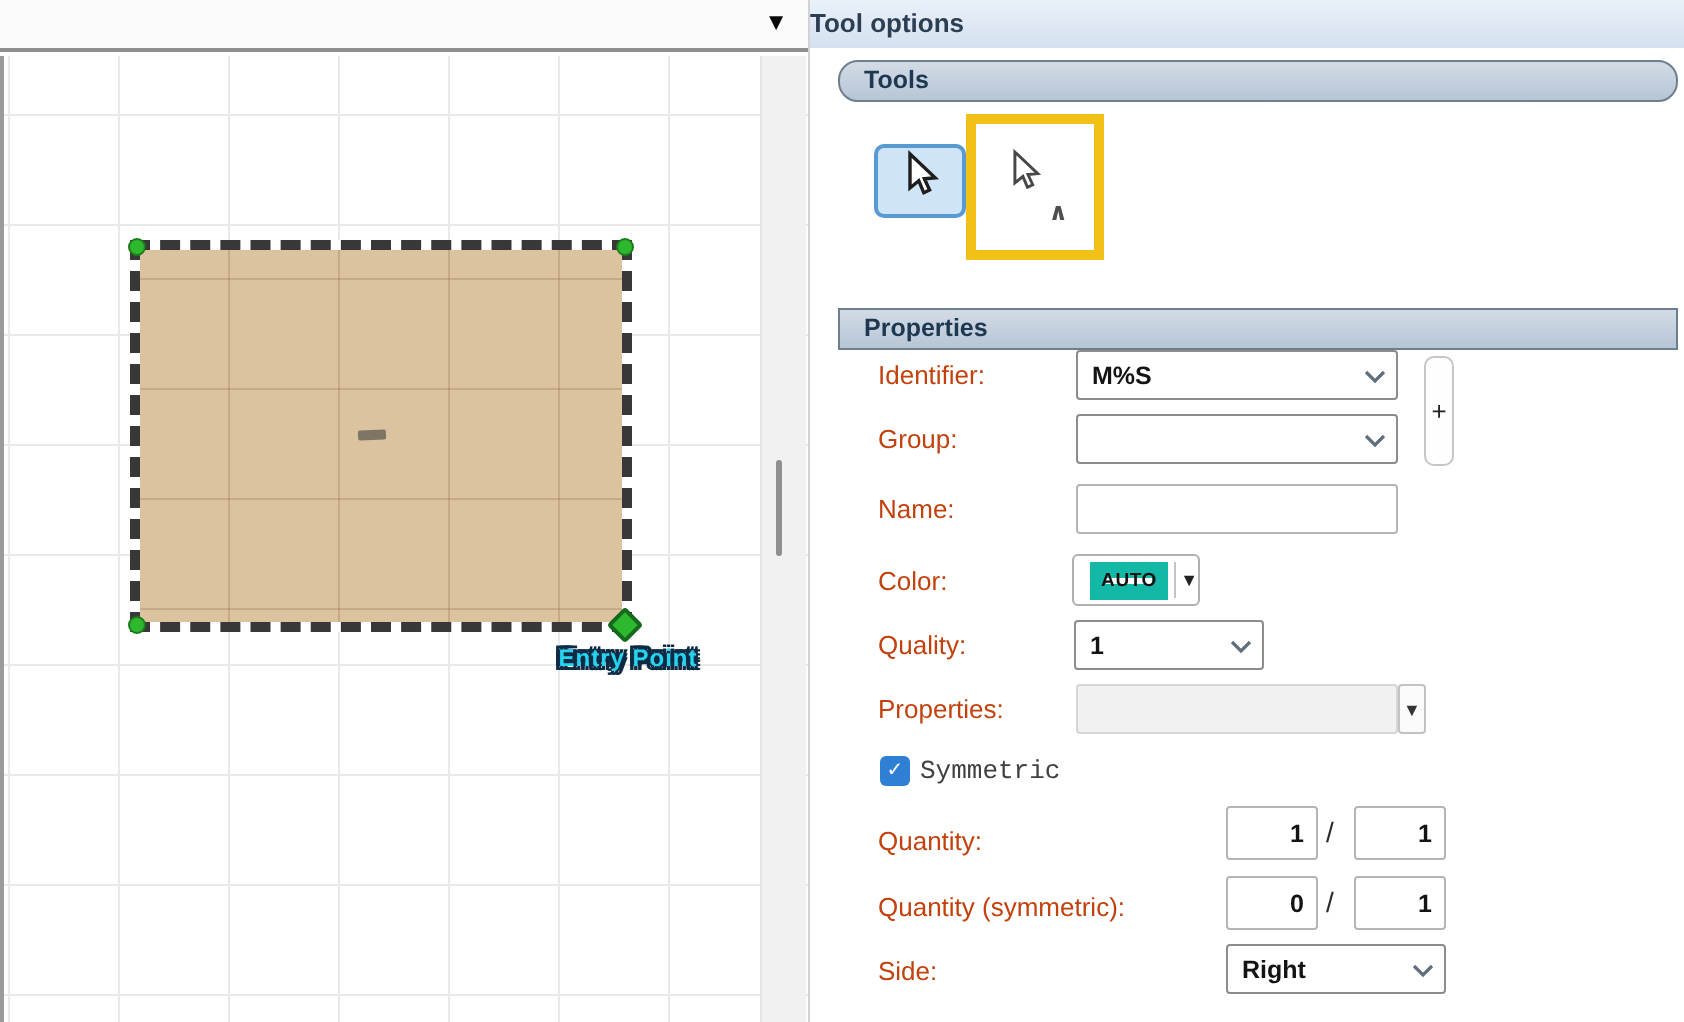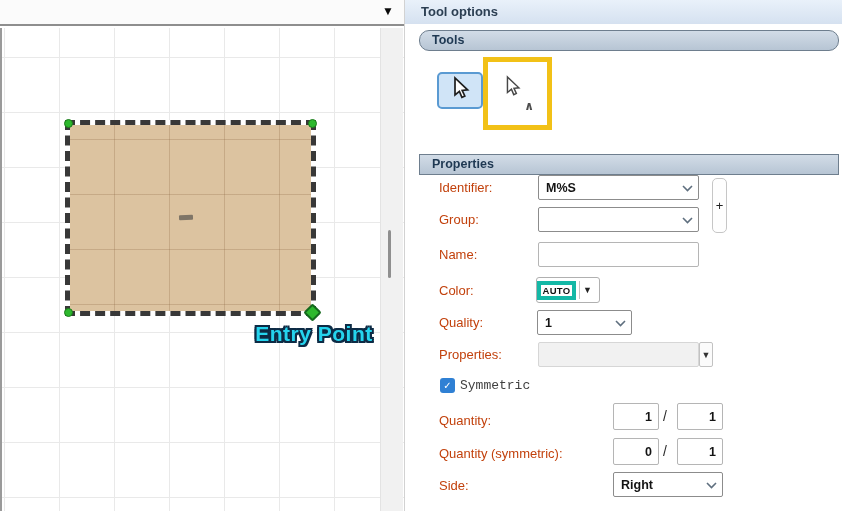--- a/index.html
+++ b/index.html
@@ -59,37 +59,37 @@
   }
   .handle.tl { left: 62px; top: 91px; }
   .handle.tr { left: 306px; top: 91px; }
   .handle.bl { left: 62px; top: 280px; }
   .handle.br {
     left: 304px; top: 278px; width: 13px; height: 13px; border-radius: 2px;
     transform: rotate(45deg); border: 2px solid #14691d;
   }
   .entry-point-label {
     position: absolute; left: 246px; top: 294px; width: 132px;
-    text-align: center; font-size: 21px; font-weight: bold; letter-spacing: .5px;
+    text-align: center; font-size: 12px; font-weight: bold; letter-spacing: .5px;
     color: var(--entry-point-text, #25d4ee);
     text-shadow:
       -2px -2px 0 #0d2b45, 2px -2px 0 #0d2b45, -2px 2px 0 #0d2b45, 2px 2px 0 #0d2b45,
       -2px 0 0 #0d2b45, 2px 0 0 #0d2b45, 0 -2px 0 #0d2b45, 0 2px 0 #0d2b45;
   }
 
   
   #panel {
     position: absolute; left: 404px; top: 0; width: 438px; height: 511px;
     background: #ffffff; border-left: 1px solid #d2d2d2;
   }
   .panel-title {
     position: absolute; left: 0; top: 0; width: 438px; height: 24px;
     background: linear-gradient(#e9f1fa, #d5e1f0);
     font-size: 13px; font-weight: bold; color: #2b3e52;
-    line-height: 24px; padding-left: 16px;
+    line-height: 24px; 
   }
   .section-bar {
     position: absolute; left: 14px; width: 420px; height: 21px;
     background: linear-gradient(#d2dce7, #b7c5d4);
     border: 1px solid #6e7e8e;
     font-size: 12.5px; font-weight: bold; color: #1e3852;
     line-height: 19px; padding-left: 12px;
   }
   .section-tools { top: 30px; border-radius: 10px; }
   .section-properties { top: 129px; margin-top: 25px; }
@@ -140,21 +140,21 @@
     background: #fefefe; border: 1px solid #c6c6c6; border-radius: 5px;
     font-size: 13px; color: #222; display: flex; align-items: center; justify-content: center;
     cursor: pointer;
   }
   .color-ctl {
     position: absolute; left: 131px; top: 277px; width: 64px; height: 26px;
     border: 1px solid #b0b0b0; border-radius: 3px; background: #fff;
     display: flex; align-items: center; cursor: pointer;
   }
   .auto-box {
-    margin-left: 0; width: 39px; height: 19px; border: 4px solid #14b8a6;
+    margin-left: 8px; width: 39px; height: 19px; border: 8px solid #14b8a6;
     font-size: 9.5px; font-weight: bold; color: #111; letter-spacing: .3px;
     display: flex; align-items: center; justify-content: center;
   }
   .color-sep { width: 1px; height: 18px; background: #c4c4c4; margin-left: 3px; }
   .color-arrow { font-size: 9px; color: #222; margin-left: 3px; }
   .checkbox {
     position: absolute; left: 35px; top: 378px; width: 15px; height: 15px;
     background: var(--checkbox-blue, #2f80d4); border-radius: 3px;
     color: #fff; font-size: 10px; font-weight: bold; text-align: center; line-height: 15px;
     cursor: pointer;

